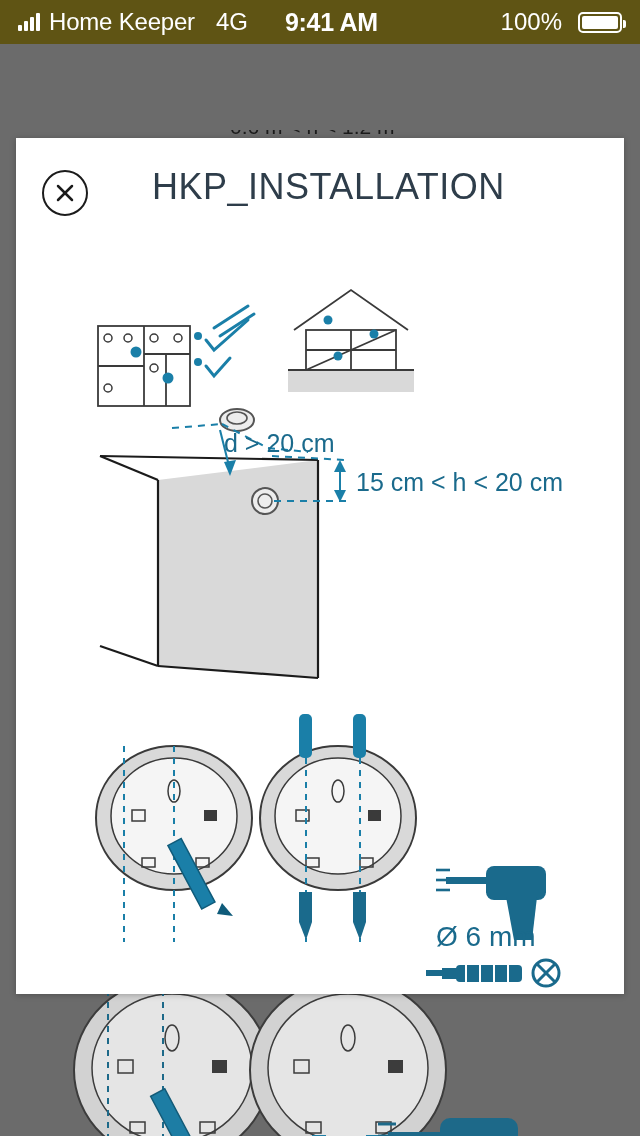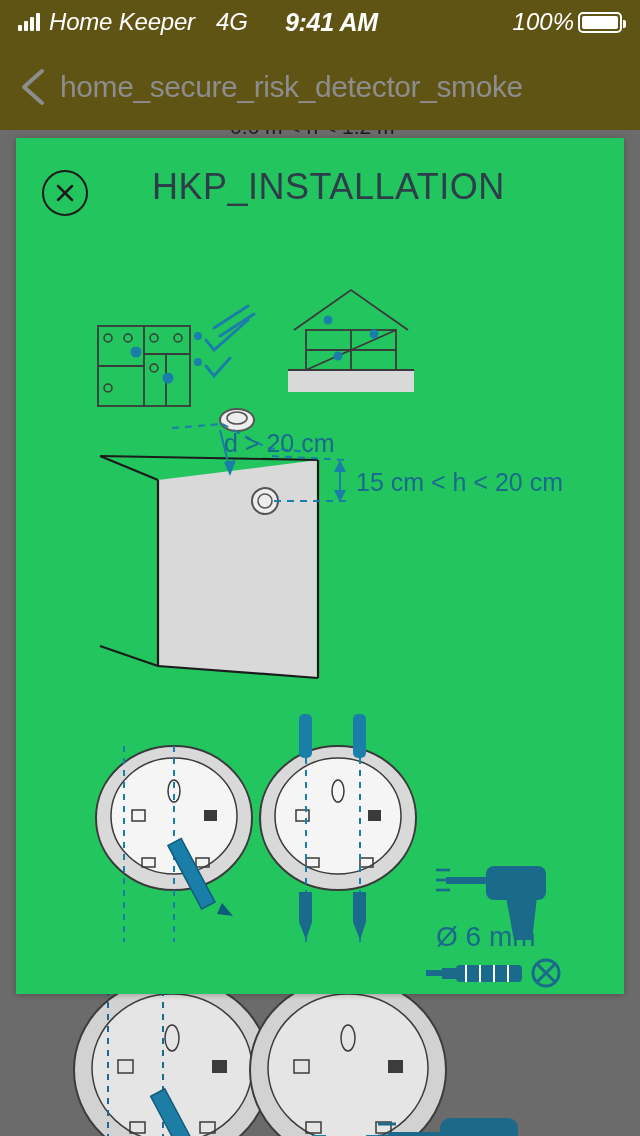--- a/index.html
+++ b/index.html
@@ -16,36 +16,35 @@
   }
 
   
   .statusbar {
     position: absolute; top: 0; left: 0;
     width: 640px; height: 44px;
     background: #5f5414;
     display: flex; align-items: center;
     padding: 0 18px;
     color: #ffffff;
-    font-style: italic;
   }
   .sb-left { display: flex; align-items: center; gap: 9px; }
   .signal { display: flex; align-items: flex-end; gap: 2px; height: 18px; }
   .signal i { display: block; width: 4px; background: #ffffff; border-radius: 1px; }
   .signal i:nth-child(1) { height: 6px; }
   .signal i:nth-child(2) { height: 10px; }
   .signal i:nth-child(3) { height: 14px; }
   .signal i:nth-child(4) { height: 18px; }
   .sb-carrier { font-size: 24px; font-weight: 400; letter-spacing: -0.2px; }
   .sb-net { font-size: 24px; font-weight: 400; margin-left: 12px; }
   .sb-time {
     font-size: 25px; font-weight: 700; margin-left: 28px; letter-spacing: -0.3px;
   }
   .sb-right {
-    margin-left: auto; display: flex; align-items: center; gap: 4px;
+    margin-left: auto; display: flex; align-items: center; gap: 16px;
   }
   .sb-batt-text { font-size: 24px; font-weight: 400; }
   .batt {
     position: relative; width: 44px; height: 21px;
     border: 2px solid #ffffff; border-radius: 5px;
     display: flex; align-items: center; padding: 2px;
   }
   .batt::after {
     content: ""; position: absolute; right: -6px; top: 6px;
     width: 3px; height: 8px; background: #ffffff; border-radius: 0 2px 2px 0;
@@ -78,21 +77,21 @@
     width: 640px; height: 1006px;
     background: #6b6b6b;
     overflow: hidden;
   }
 
   
   .modal {
     position: absolute;
     left: 16px; top: 138px;
     width: 608px; height: 856px;
-    background: #22c55e;
+    background: #ffffff;
     box-shadow: 0 1px 6px rgba(0,0,0,0.25);
   }
   .modal-header {
     position: relative; height: 110px;
     display: flex; align-items: center;
   }
   .close-btn {
     position: absolute; left: 26px; top: 32px;
     width: 46px; height: 46px;
     border-radius: 50%;
@@ -197,28 +196,20 @@
       <span class="sb-time">9:41 AM</span>
     </div>
     <div class="sb-right">
       <span class="sb-batt-text">100%</span>
       <span class="batt">
           <span class="batt-fill"></span>
         </span>
     </div>
   </div>
 
-  <div class="navbar">
-    <div class="back-chevron">
-      <svg width="40" height="48" viewBox="0 0 40 48">
-        <polyline points="28,8 10,24 28,40" fill="none" stroke="#8d8d8d" stroke-width="4" stroke-linecap="round" stroke-linejoin="round"></polyline>
-      </svg>
-    </div>
-    <div class="nav-title">home_secure_risk_detector_smoke</div>
-  </div>
 
   <div class="modal">
     <div class="modal-header">
       <div class="close-btn">
         <svg width="26" height="26" viewBox="0 0 26 26">
           <line x1="6" y1="6" x2="20" y2="20" stroke="#1b1b1b" stroke-width="2.5" stroke-linecap="round"></line>
           <line x1="20" y1="6" x2="6" y2="20" stroke="#1b1b1b" stroke-width="2.5" stroke-linecap="round"></line>
         </svg>
       </div>
       <div class="modal-title">HKP_INSTALLATION</div>

